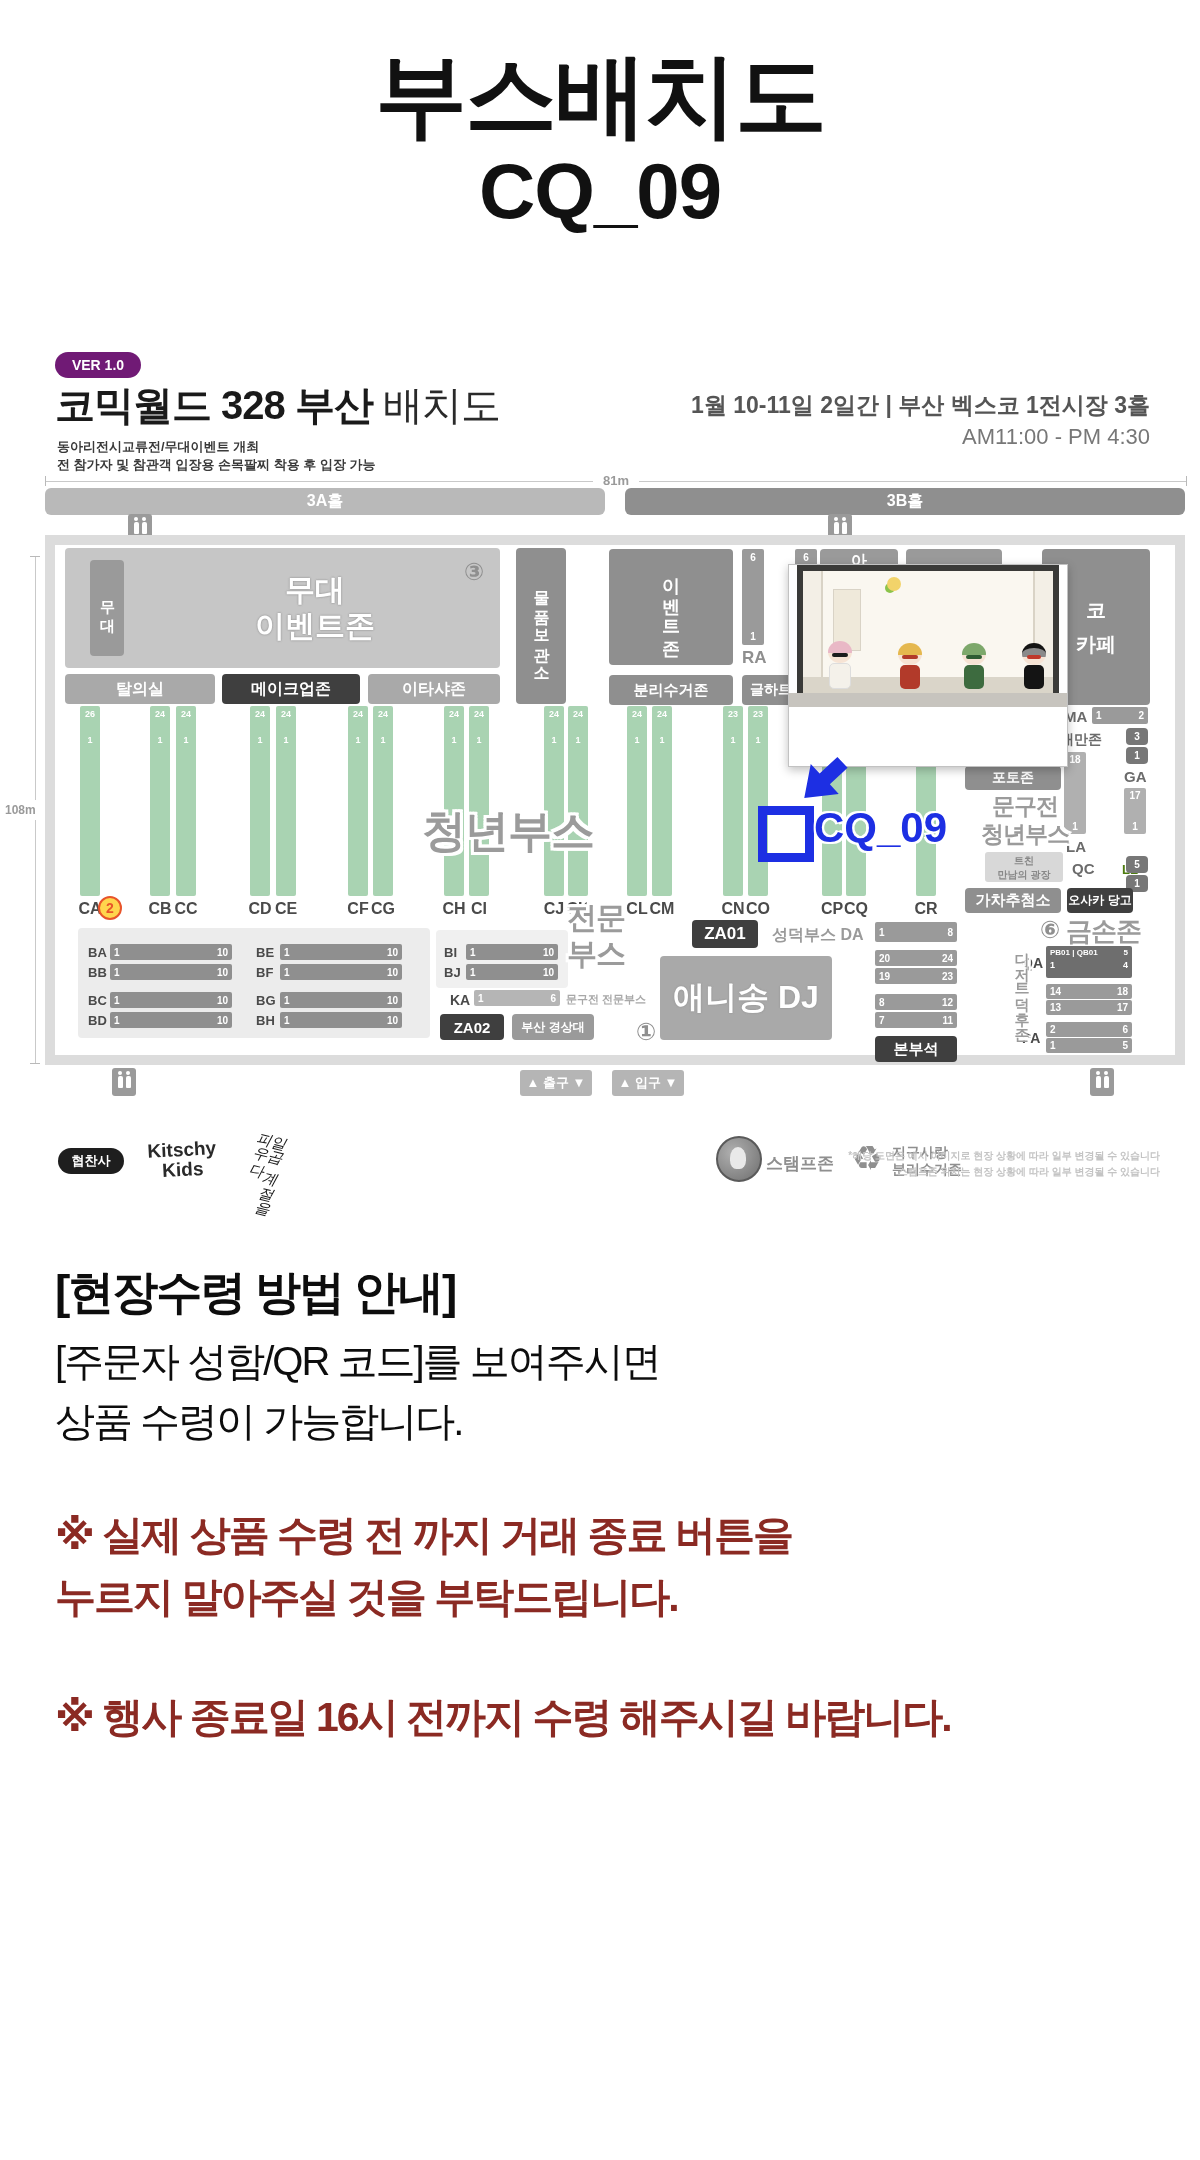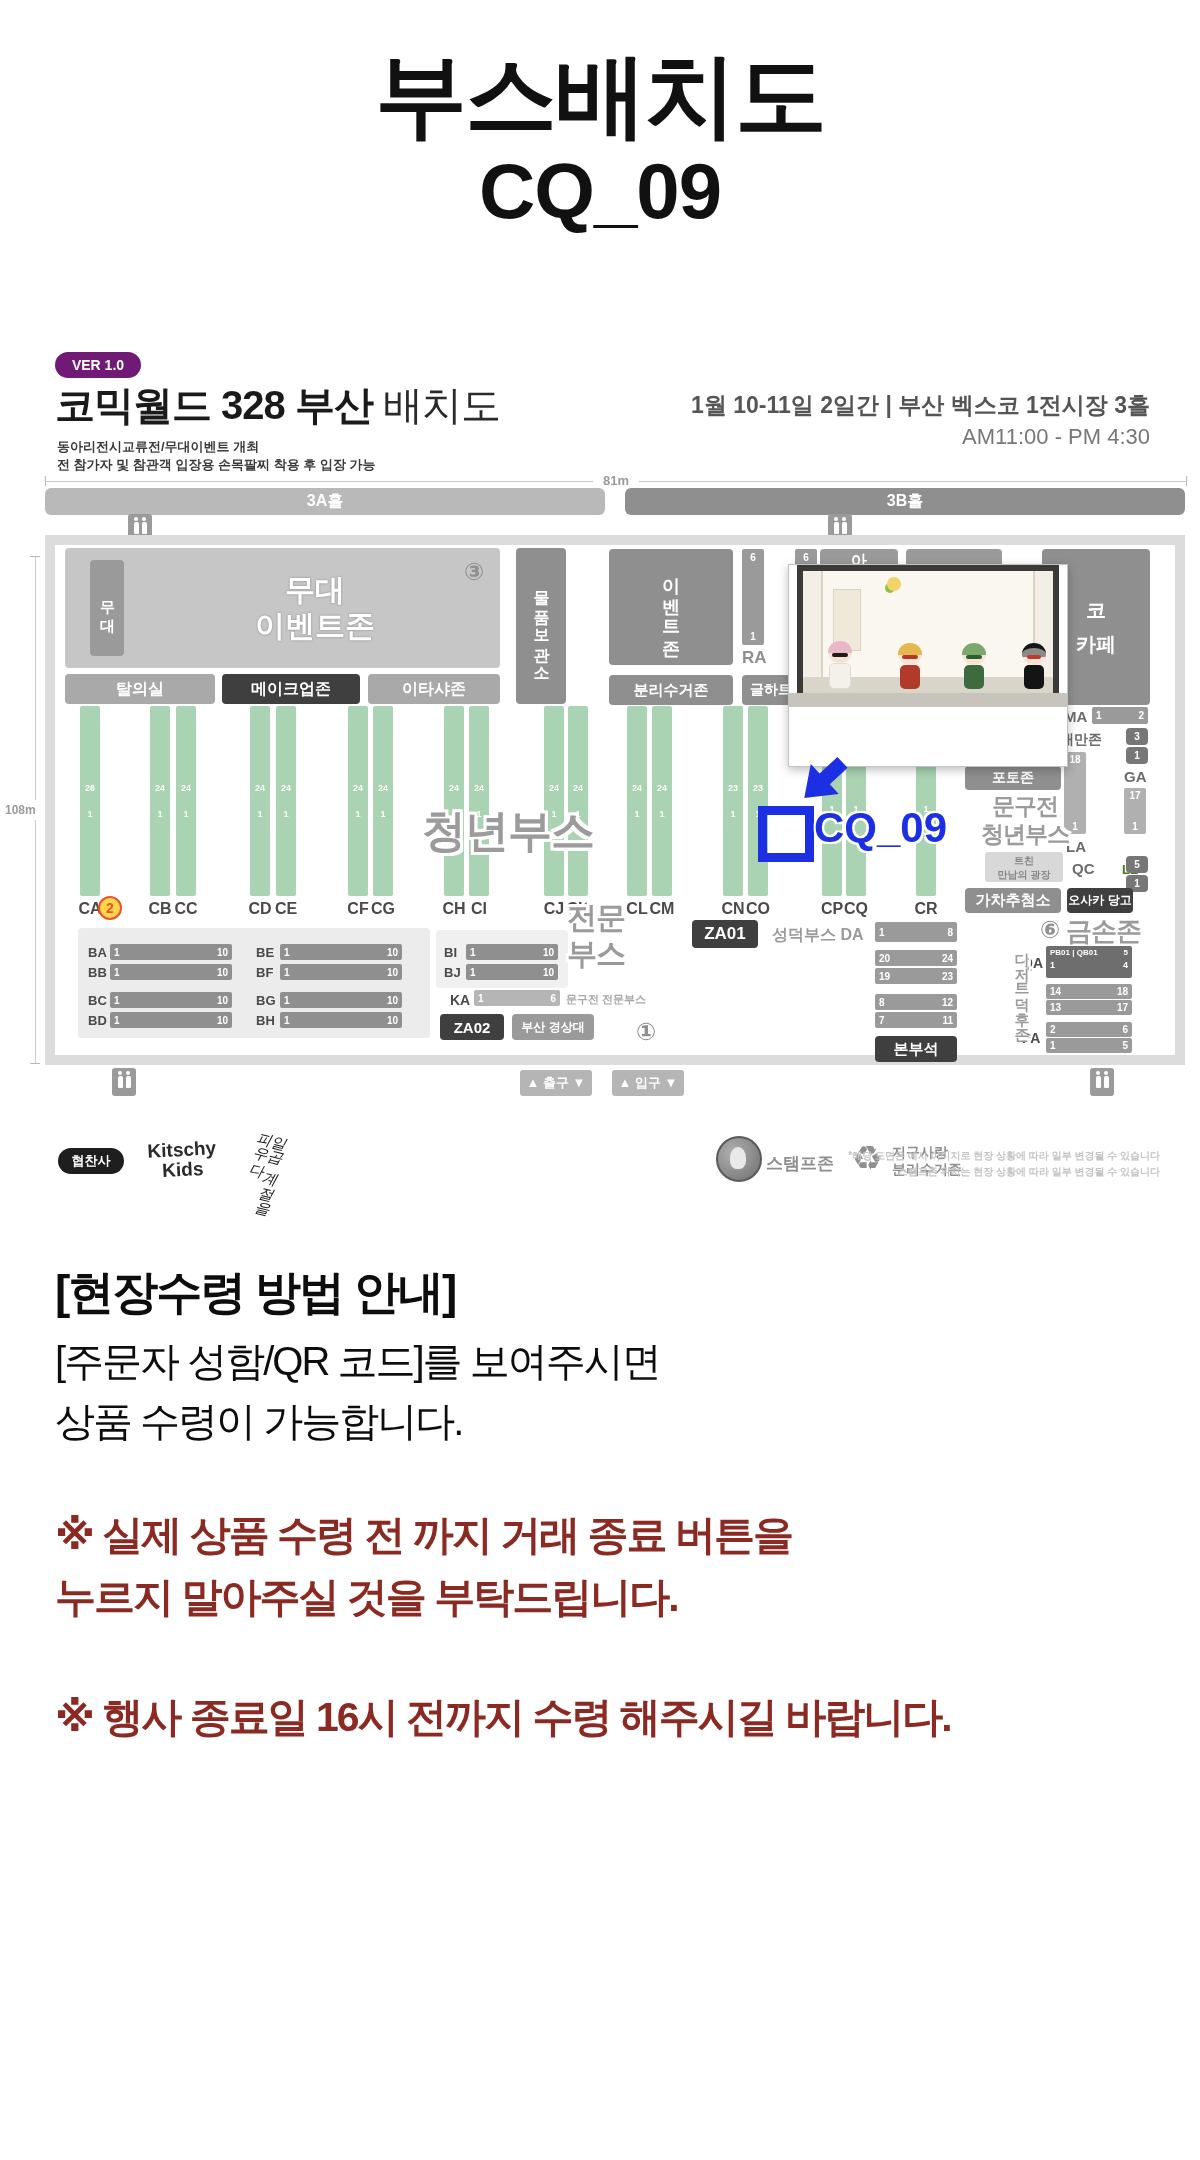--- a/index.html
+++ b/index.html
@@ -46,21 +46,21 @@
   .zg3{background:#8f8f8f;} 
   .zg4{background:#3f3f3f;} 
   .zg5{background:#9a9a9a;}
   .vtext{writing-mode:vertical-rl;letter-spacing:3px;}
   .whalo{color:#fff;text-shadow:0 0 2px #9a9a9a,0 0 2px #9a9a9a;}
   
   .halo{color:#9b9b9b;font-weight:900;letter-spacing:-1px;
         text-shadow:-3px -3px 0 #fff,3px -3px 0 #fff,-3px 3px 0 #fff,3px 3px 0 #fff,0 -3px 0 #fff,0 3px 0 #fff,-3px 0 0 #fff,3px 0 0 #fff;}
   
   .gcol{position:absolute;top:706px;height:190px;width:20px;background:#a9d3b2;border-radius:2px;
-        display:flex;flex-direction:column;justify-content:center;align-items:center;
+        display:flex;flex-direction:column;justify-content:flex-start;align-items:center;
         color:#fff;font-size:9px;font-weight:800;padding:3px 0;box-sizing:border-box;gap:16px;}
   .gcol-label{position:absolute;top:900px;width:36px;text-align:center;font-size:16px;font-weight:800;color:#4a4a4a;}
   
   .circ{font-size:24px;font-weight:700;color:#8f8f8f;line-height:1;}
   .circ2{color:#e8542a;background:#ffd54d;border:2px solid #e8542a;border-radius:50%;width:20px;height:20px;
          display:flex;align-items:center;justify-content:center;font-size:14px;font-weight:900;}
   
   .nbar{position:absolute;background:#8f8f8f;color:#fff;font-size:10px;font-weight:700;
         display:flex;justify-content:space-between;align-items:center;padding:0 4px;box-sizing:border-box;border-radius:2px;}
   .nbar.light{background:#b5b5b5;}
@@ -265,20 +265,23 @@
     <span>8</span>
       <span>12</span>
   </div>
   <div class="nbar" style="left:875px;top:1012px;width:82px;height:16px;background:#9a9a9a;">
     <span>7</span>
       <span>11</span>
   </div>
   <div class="abs zone zg4" style="left:875px;top:1036px;width:82px;height:26px;font-size:15px;">본부석</div>
 
   <div class="abs zone zg4" style="left:692px;top:920px;width:66px;height:28px;font-size:17px;">ZA01</div>
+  <div class="abs zone zg2" style="left:660px;top:956px;width:172px;height:84px;">
+    <span class="whalo" style="font-size:32px;font-weight:900;">애니송 DJ</span>
+  </div>
   <div class="abs circ" style="left:636px;top:1020px;">①</div>
 
   <div class="abs halo" style="left:408px;top:802px;width:200px;text-align:center;font-size:44px;z-index:3;">청년부스</div>
 
   <div class="abs halo" style="left:556px;top:900px;width:80px;text-align:center;font-size:30px;line-height:36px;z-index:3;">
     <span>전문</span><br><span>부스</span>
   </div>
 
   <div class="abs circ2" style="left:98px;top:896px;z-index:3;">2</div>
 

